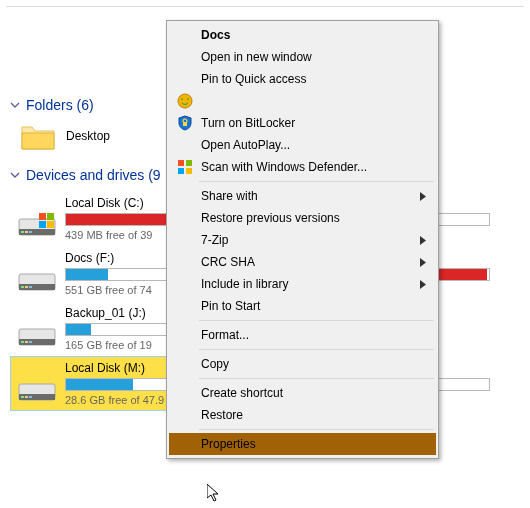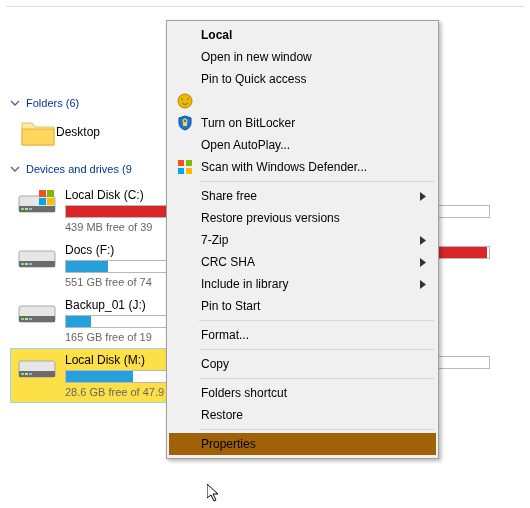--- a/index.html
+++ b/index.html
@@ -19,32 +19,32 @@
     padding: 4px 10px;
     font-size: 12px;
     cursor: pointer;
   }
   .section-header .chev {
     display: inline-block; width: 10px; height: 10px;
     margin-right: 6px;
     position: relative;
   }
   .section-header .chev svg { width: 10px; height: 10px; display:block; }
-  .section-title { color: #003399; font-size: 11px; }
+  .section-title { color: #003399; font-size: 14px; }
   .folders-row {
     display: flex; gap: 20px; padding: 4px 20px 12px 20px;
   }
-  .folder-item { display: flex; align-items: center; gap: 0; width: 140px; }
+  .folder-item { display: flex; align-items: center; gap: 10px; width: 140px; }
   .folder-icon { width: 36px; height: 30px; position: relative; }
   .folder-icon svg { width: 36px; height: 30px; }
   .folder-label { font-size: 12px; }
   .drives { display: flex; flex-wrap: wrap; padding: 4px 10px; gap: 0; }
   .drive {
     width: 255px;
-    display: flex; align-items: flex-start; gap: 8px;
+    display: flex; align-items: flex-end; gap: 8px;
     padding: 4px 6px;
     border: 1px solid transparent;
   }
   .drive.selected { background: #fde047; border: 1px solid #99d1ff; }
   .drive-icon { width: 40px; height: 30px; flex: 0 0 40px; position: relative; }
   .drive-icon svg { width: 40px; height: 30px; display:block; }
   .drive-info { flex: 1; min-width: 0; }
   .drive-name { font-size: 12px; white-space: nowrap; overflow: hidden; text-overflow: ellipsis; }
   .drive-bar {
     width: 170px; height: 13px;
@@ -263,21 +263,21 @@
             <div class="drive-bar-fill" style="width:2%"></div>
           </div>
           <div class="drive-status">20.8 GB free of 20.9 GB</div>
         </div>
       </div>
     </div>
 </div>
 
 <div class="ctx-menu" id="ctx-menu">
     <div class="ctx-item bold">
-      <span>Local</span>
+      <span>Docs</span>
     </div>
     <div class="ctx-item">
       <span>Open in new window</span>
     </div>
     <div class="ctx-item">
       <span>Pin to Quick access</span>
     </div>
     <div class="ctx-item">
       <span class="ctx-icon"><svg viewBox="0 0 16 16">
           <circle cx="8" cy="8" r="7" fill="#f7b500" stroke="#c08000"></circle>
@@ -301,21 +301,21 @@
       <span class="ctx-icon"><svg viewBox="0 0 16 16">
           <rect x="1" y="1" width="6" height="6" fill="#f25022"></rect>
           <rect x="9" y="1" width="6" height="6" fill="#7fba00"></rect>
           <rect x="1" y="9" width="6" height="6" fill="#00a4ef"></rect>
           <rect x="9" y="9" width="6" height="6" fill="#ffb900"></rect>
         </svg></span>
       <span>Scan with Windows Defender...</span>
     </div>
     <div class="ctx-sep"></div>
     <div class="ctx-item">
-      <span>Share free</span>
+      <span>Share with</span>
       <span class="ctx-arrow">
         <svg viewBox="0 0 6 9">
           <path d="M0 0 L6 4.5 L0 9 Z" fill="#333"></path>
         </svg>
       </span>
     </div>
     <div class="ctx-item">
       <span>Restore previous versions</span>
     </div>
     <div class="ctx-item">
@@ -348,21 +348,21 @@
     <div class="ctx-sep"></div>
     <div class="ctx-item">
       <span>Format...</span>
     </div>
     <div class="ctx-sep"></div>
     <div class="ctx-item">
       <span>Copy</span>
     </div>
     <div class="ctx-sep"></div>
     <div class="ctx-item">
-      <span>Folders shortcut</span>
+      <span>Create shortcut</span>
     </div>
     <div class="ctx-item">
       <span>Restore</span>
     </div>
     <div class="ctx-sep"></div>
     <div class="ctx-item hover">
       <span>Properties</span>
     </div>
   </div>
 

